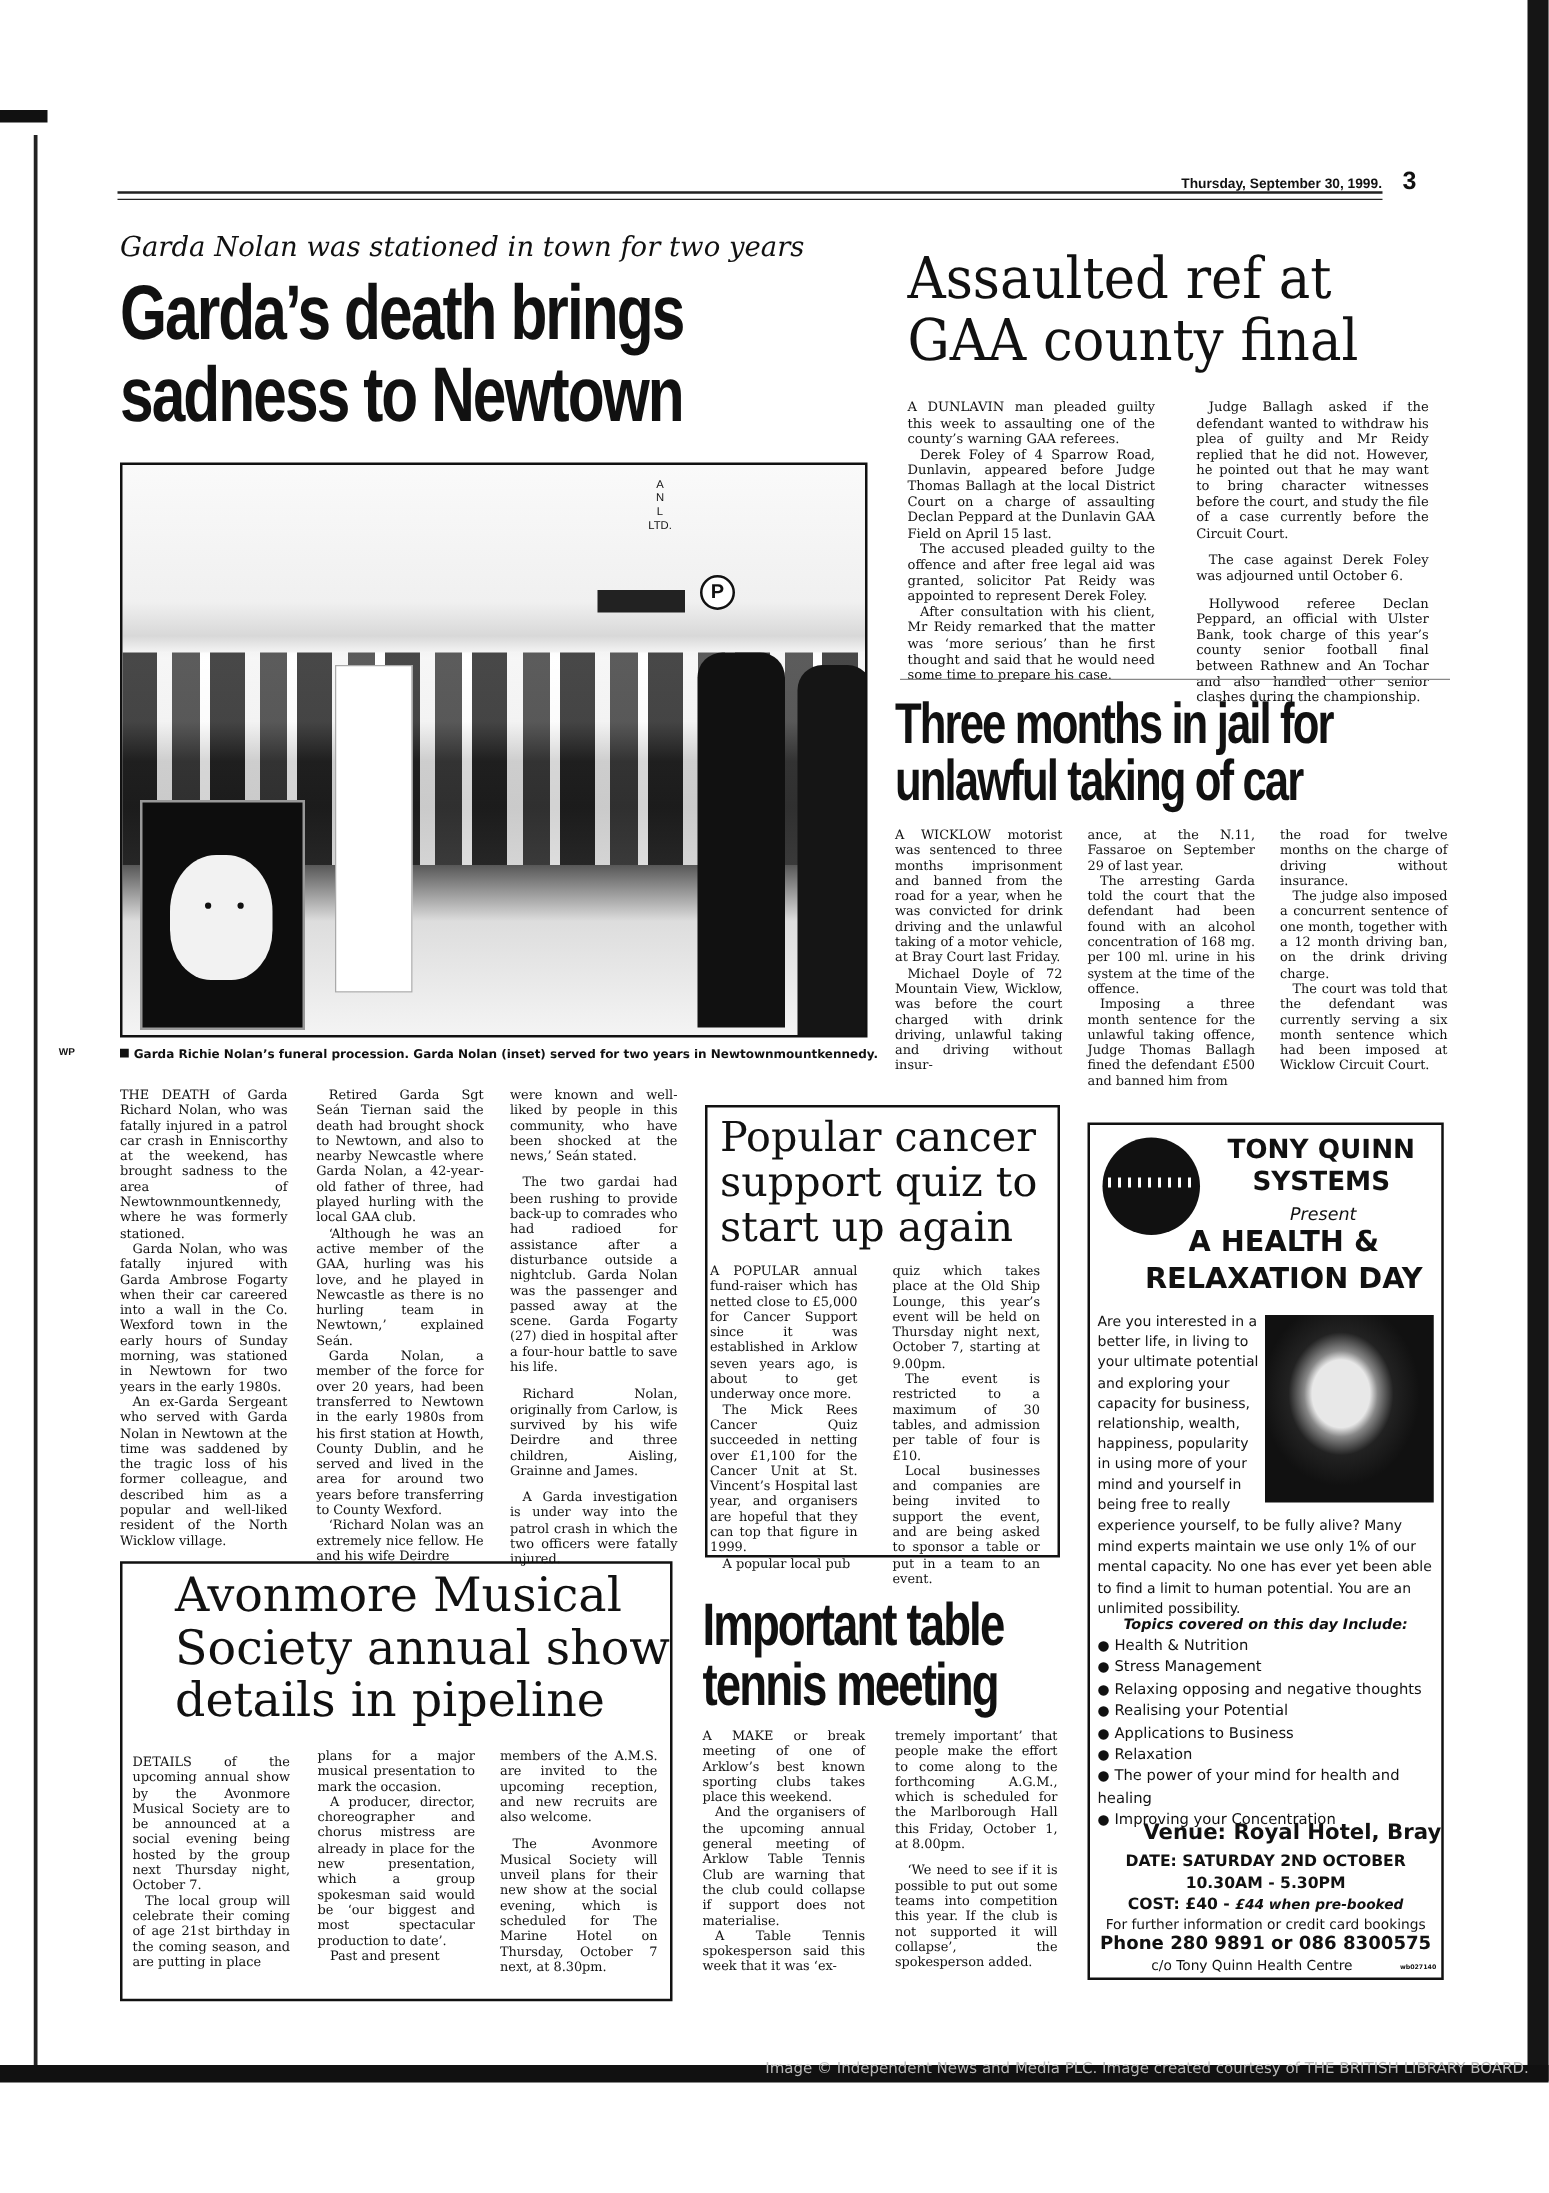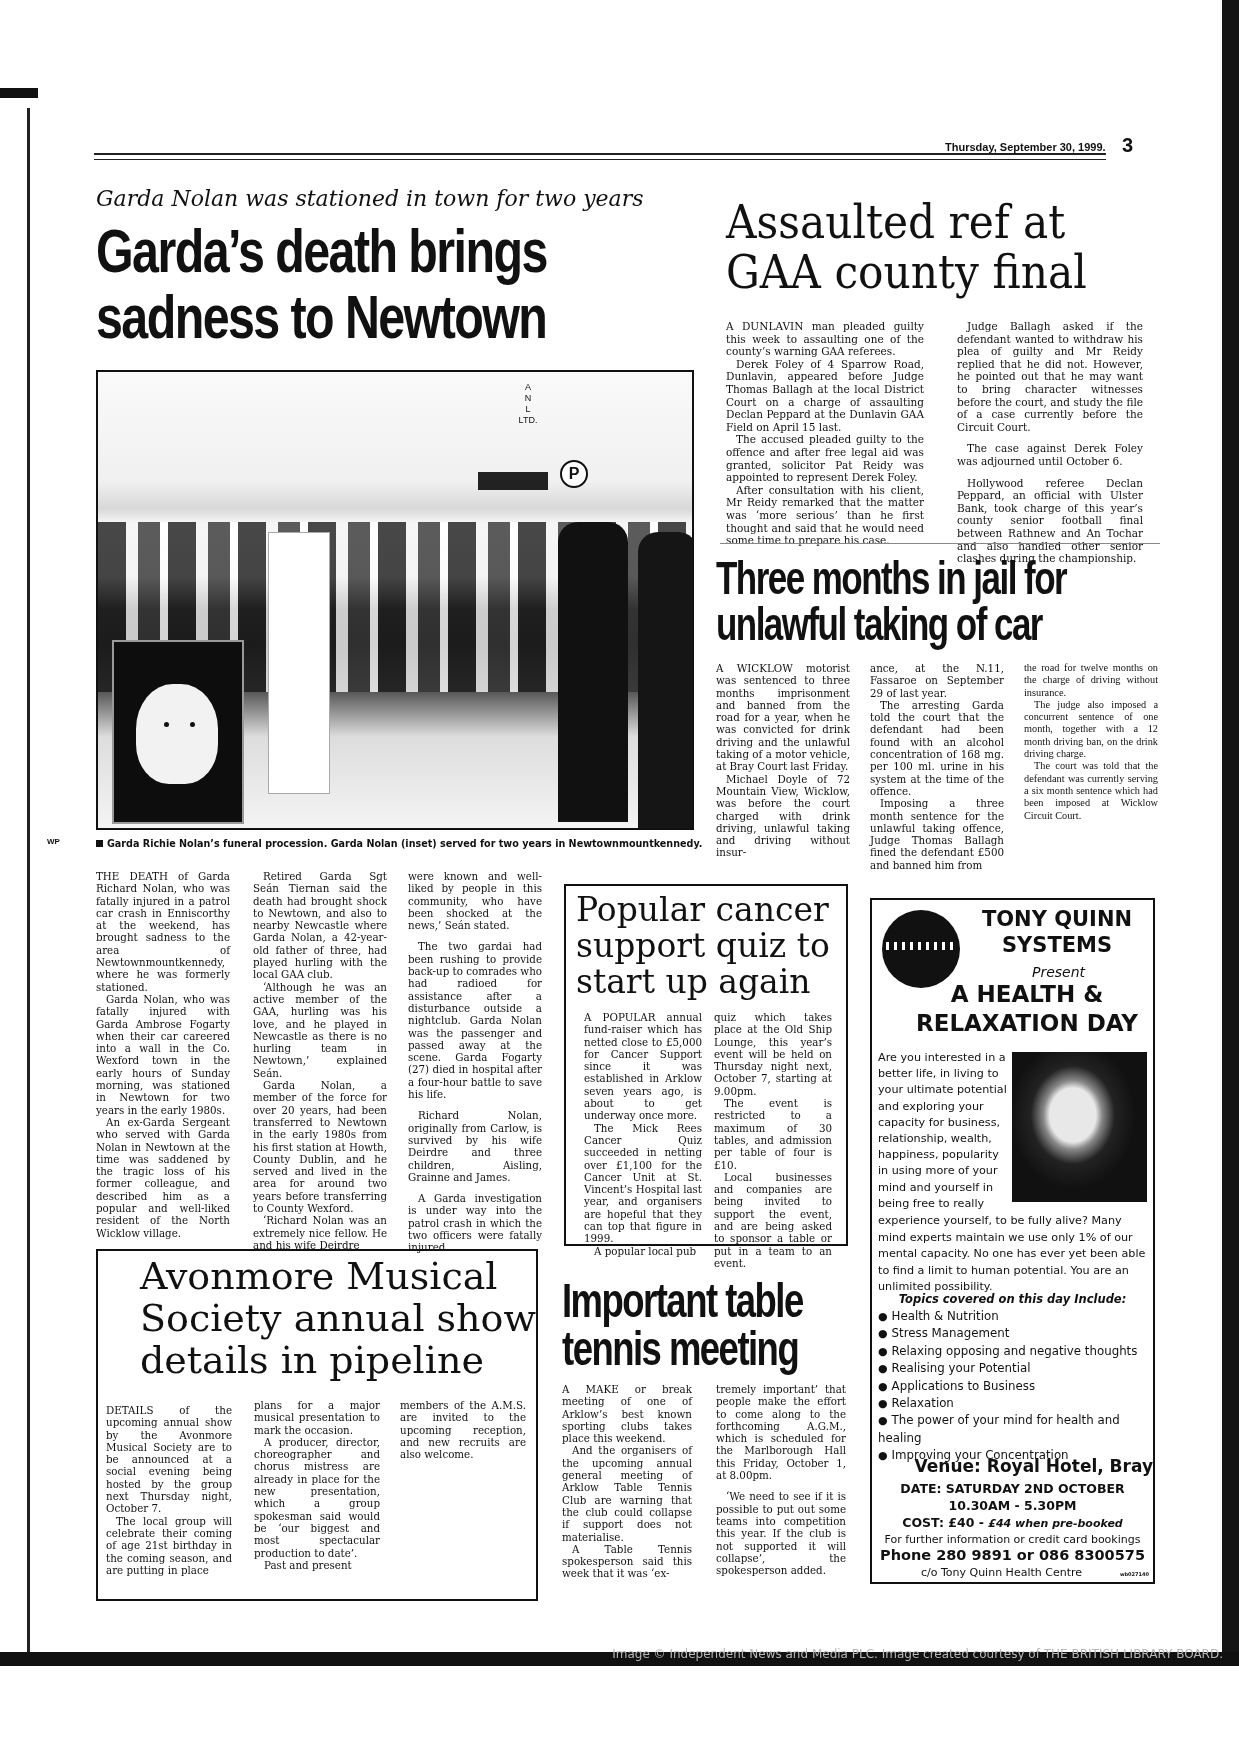--- a/index.html
+++ b/index.html
@@ -142,33 +142,33 @@
 </div>
 <div class="abs col" style="left:716px;top:662px;width:134px;">
   <p class="first">A WICKLOW motorist was sentenced to three months imprisonment and banned from the road for a year, when he was convicted for drink driving and the unlawful taking of a motor vehicle, at Bray Court last Friday.</p>
   <p>Michael Doyle of 72 Mountain View, Wicklow, was before the court charged with drink driving, unlawful taking and driving without insur-</p>
 </div>
 <div class="abs col" style="left:870px;top:662px;width:134px;">
   <p class="first">ance, at the N.11, Fassaroe on September 29 of last year.</p>
   <p>The arresting Garda told the court that the defendant had been found with an alcohol concentration of 168 mg. per 100 ml. urine in his system at the time of the offence.</p>
   <p>Imposing a three month sentence for the unlawful taking offence, Judge Thomas Ballagh fined the defendant £500 and banned him from</p>
 </div>
-<div class="abs col" style="left:1024px;top:662px;width:134px;font-family:Liberation Serif, serif;">
+<div class="abs col" style="left:1024px;top:662px;width:134px;">
   <p class="first">the road for twelve months on the charge of driving without insurance.</p>
   <p>The judge also imposed a concurrent sentence of one month, together with a 12 month driving ban, on the drink driving charge.</p>
   <p>The court was told that the defendant was currently serving a six month sentence which had been imposed at Wicklow Circuit Court.</p>
 </div>
 
 <div class="abs box" style="left:564px;top:884px;width:280px;height:358px;">
   <div class="abs h-serif" style="left:10px;top:6px;font-size:33px;line-height:36px;white-space:nowrap;">
     <div>Popular cancer</div>
     <div>support quiz to</div>
     <div>start up again</div>
   </div>
-  <div class="abs col" style="left:18px;top:125px;width:118px;">
+  <div class="abs col" style="left:2px;top:125px;width:118px;">
     <p class="first">A POPULAR annual fund-raiser which has netted close to £5,000 for Cancer Support since it was established in Arklow seven years ago, is about to get underway once more.</p>
     <p>The Mick Rees Cancer Quiz succeeded in netting over £1,100 for the Cancer Unit at St. Vincent’s Hospital last year, and organisers are hopeful that they can top that figure in 1999.</p>
     <p>A popular local pub</p>
   </div>
   <div class="abs col" style="left:148px;top:125px;width:118px;">
     <p class="first">quiz which takes place at the Old Ship Lounge, this year’s event will be held on Thursday night next, October 7, starting at 9.00pm.</p>
     <p>The event is restricted to a maximum of 30 tables, and admission per table of four is £10.</p>
     <p>Local businesses and companies are being invited to support the event, and are being asked to sponsor a table or put in a team to an event.</p>
   </div>
 </div>
@@ -183,20 +183,21 @@
     <p class="first">DETAILS of the upcoming annual show by the Avonmore Musical Society are to be announced at a social evening being hosted by the group next Thursday night, October 7.</p>
     <p>The local group will celebrate their coming of age 21st birthday in the coming season, and are putting in place</p>
   </div>
   <div class="abs col" style="left:156px;top:148px;width:126px;">
     <p class="first">plans for a major musical presentation to mark the occasion.</p>
     <p>A producer, director, choreographer and chorus mistress are already in place for the new presentation, which a group spokesman said would be ‘our biggest and most spectacular production to date’.</p>
     <p>Past and present</p>
   </div>
   <div class="abs col" style="left:302px;top:148px;width:126px;">
     <p class="first">members of the A.M.S. are invited to the upcoming reception, and new recruits are also welcome.</p>
+    <p class="gap">The Avonmore Musical Society will unveil plans for their new show at the social evening, which is scheduled for The Marine Hotel on Thursday, October 7 next, at 8.30pm.</p>
   </div>
 </div>
 
 <div class="abs hl-cond" style="left:562px;top:1277px;font-size:48px;transform:scaleX(0.76);white-space:nowrap;">
   <div>Important table</div>
   <div>tennis meeting</div>
 </div>
 <div class="abs col" style="left:562px;top:1383px;width:130px;">
   <p class="first">A MAKE or break meeting of one of Arklow’s best known sporting clubs takes place this weekend.</p>
   <p>And the organisers of the upcoming annual general meeting of Arklow Table Tennis Club are warning that the club could collapse if support does not materialise.</p>

